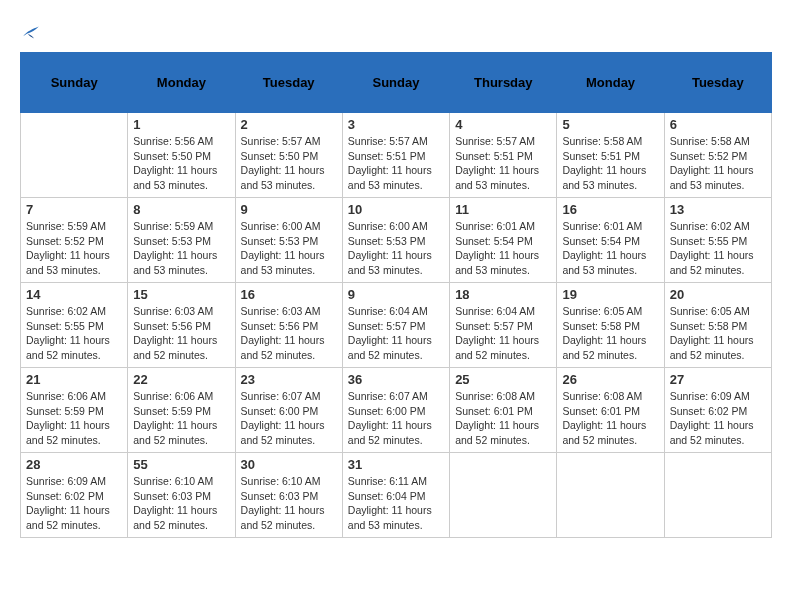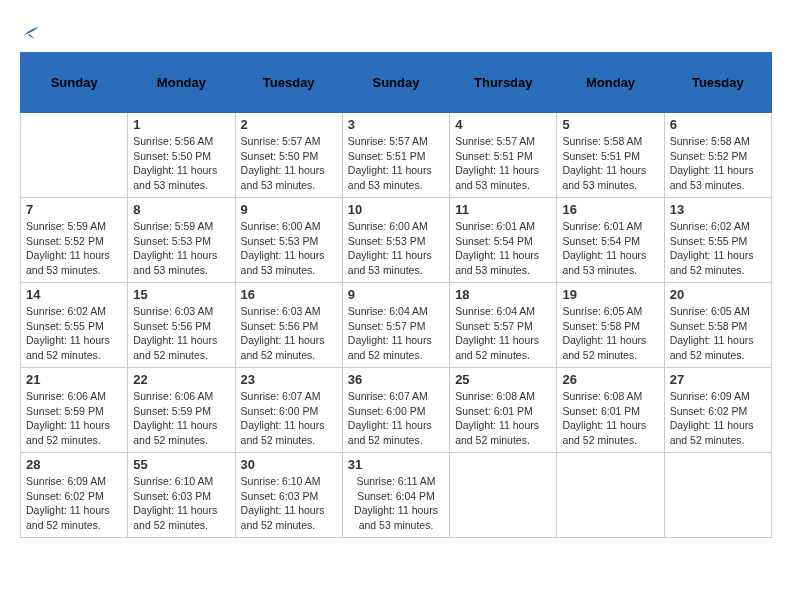--- a/index.html
+++ b/index.html
@@ -336,21 +336,21 @@
         </td>
         <td>
           <span class="day-number">30</span>
           <div class="day-info" style="white-space: pre-line;">Sunrise: 6:10 AM
 Sunset: 6:03 PM
 Daylight: 11 hours
 and 52 minutes.</div>
         </td>
         <td>
           <span class="day-number">31</span>
-          <div class="day-info" style="white-space: pre-line; text-align: center;">Sunrise: 6:11 AM
+          <div class="day-info" style="white-space: pre-line;">Sunrise: 6:11 AM
 Sunset: 6:04 PM
 Daylight: 11 hours
 and 53 minutes.</div>
         </td>
         <td class="empty-cell"></td>
         <td class="empty-cell"></td>
         <td class="empty-cell"></td>
       </tr>
     </tbody>
 </table>

